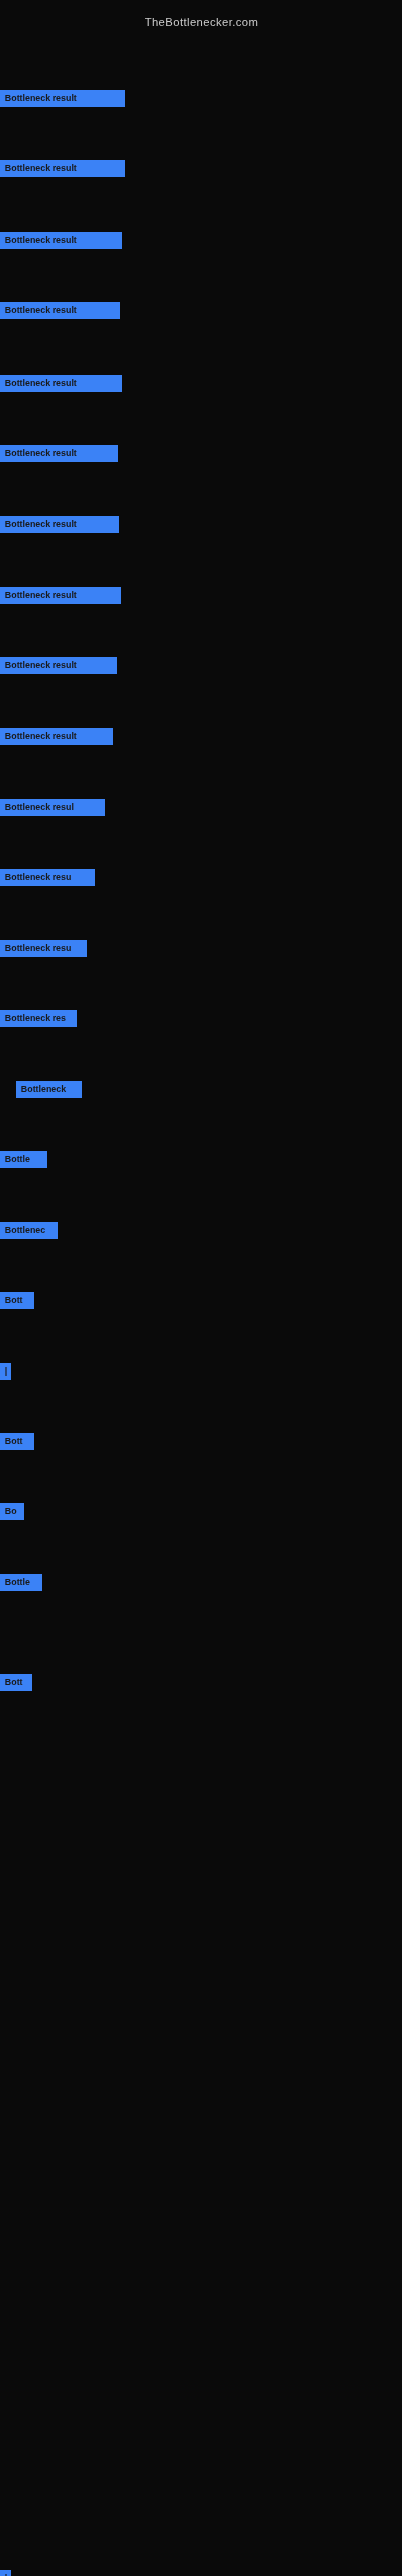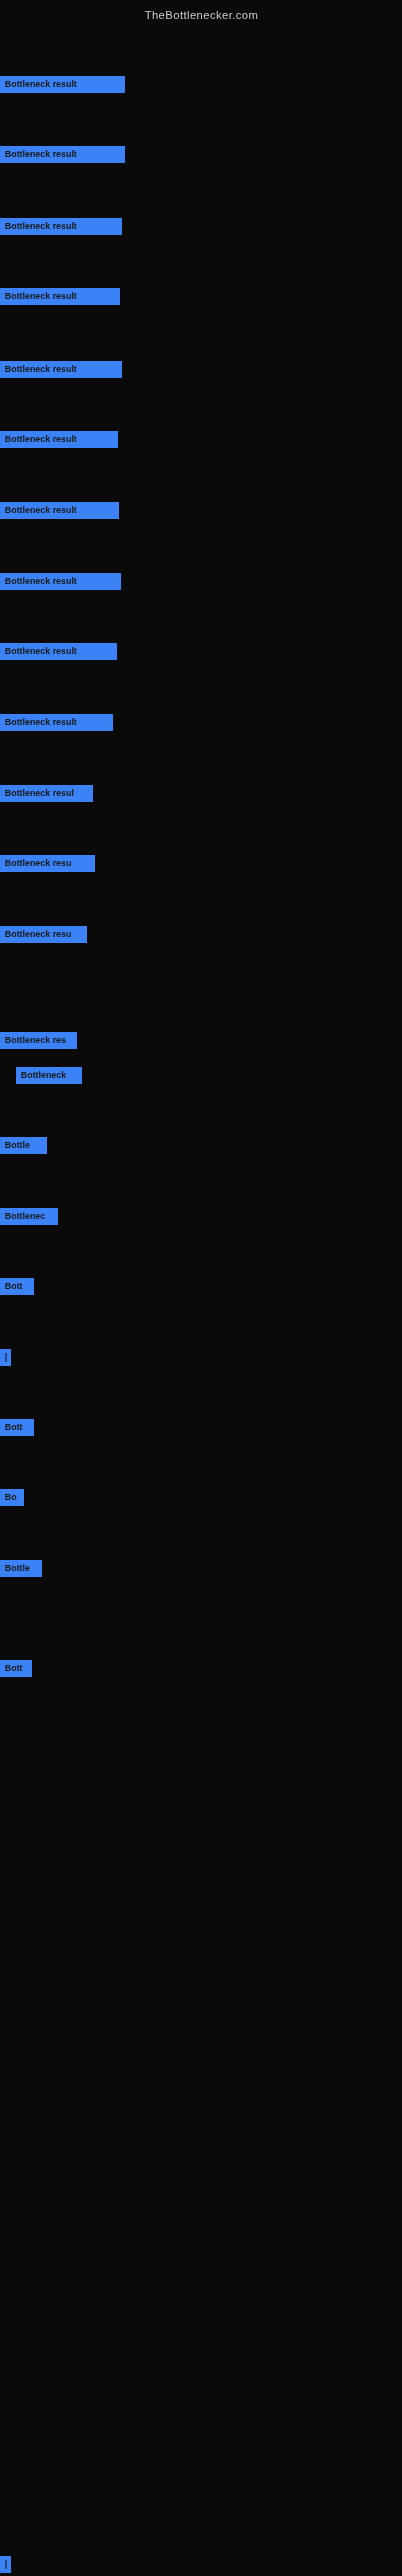--- a/index.html
+++ b/index.html
@@ -13,21 +13,21 @@
       width: 403px;
       min-height: 2576px;
       font-family: Arial, sans-serif;
       position: relative;
     }
 
     .site-title {
       text-align: center;
       color: #cccccc;
       font-size: 11.3px;
-      padding: 9px 0;
+      padding: 16px 0;
       letter-spacing: 0.4px;
     }
 
     .bottleneck-bar {
       background-color: #3b82f6;
       color: #1a1a1a;
       font-size: 8.9px;
       font-weight: bold;
       padding: 2.4px 4.8px;
       display: inline-block;
@@ -50,24 +50,24 @@
     <div class="row" style="top: 46px; left: 0px;"><div class="bottleneck-bar" style="width: 125px; max-width: 125px;">Bottleneck result</div></div>
     <div class="row" style="top: 116px; left: 0px;"><div class="bottleneck-bar" style="width: 125px; max-width: 125px;">Bottleneck result</div></div>
     <div class="row" style="top: 188px; left: 0px;"><div class="bottleneck-bar" style="width: 122px; max-width: 122px;">Bottleneck result</div></div>
     <div class="row" style="top: 258px; left: 0px;"><div class="bottleneck-bar" style="width: 120px; max-width: 120px;">Bottleneck result</div></div>
     <div class="row" style="top: 331px; left: 0px;"><div class="bottleneck-bar" style="width: 122px; max-width: 122px;">Bottleneck result</div></div>
     <div class="row" style="top: 401px; left: 0px;"><div class="bottleneck-bar" style="width: 118px; max-width: 118px;">Bottleneck result</div></div>
     <div class="row" style="top: 472px; left: 0px;"><div class="bottleneck-bar" style="width: 119px; max-width: 119px;">Bottleneck result</div></div>
     <div class="row" style="top: 543px; left: 0px;"><div class="bottleneck-bar" style="width: 121px; max-width: 121px;">Bottleneck result</div></div>
     <div class="row" style="top: 613px; left: 0px;"><div class="bottleneck-bar" style="width: 117px; max-width: 117px;">Bottleneck result</div></div>
     <div class="row" style="top: 684px; left: 0px;"><div class="bottleneck-bar" style="width: 113px; max-width: 113px;">Bottleneck result</div></div>
-    <div class="row" style="top: 755px; left: 0px;"><div class="bottleneck-bar" style="width: 93px; max-width: 105px;">Bottleneck resul</div></div>
+    <div class="row" style="top: 755px; left: 0px;"><div class="bottleneck-bar" style="width: 105px; max-width: 105px;">Bottleneck resul</div></div>
     <div class="row" style="top: 825px; left: 0px;"><div class="bottleneck-bar" style="width: 95px; max-width: 95px;">Bottleneck resu</div></div>
     <div class="row" style="top: 896px; left: 0px;"><div class="bottleneck-bar" style="width: 87px; max-width: 87px;">Bottleneck resu</div></div>
-    <div class="row" style="top: 966px; left: 0px;"><div class="bottleneck-bar" style="width: 77px; max-width: 77px; margin-top: 36px;">Bottleneck res</div></div>
+    <div class="row" style="top: 966px; left: 0px;"><div class="bottleneck-bar" style="width: 77px; max-width: 77px;">Bottleneck res</div></div>
     <div class="row" style="top: 1037px; left: 16px;"><div class="bottleneck-bar" style="width: 66px; max-width: 66px;">Bottleneck</div></div>
     <div class="row" style="top: 1107px; left: 0px;"><div class="bottleneck-bar" style="width: 47px; max-width: 47px;">Bottle</div></div>
     <div class="row" style="top: 1178px; left: 0px;"><div class="bottleneck-bar" style="width: 58px; max-width: 58px;">Bottlenec</div></div>
     <div class="row" style="top: 1248px; left: 0px;"><div class="bottleneck-bar" style="width: 34px; max-width: 34px;">Bott</div></div>
     <div class="row" style="top: 1319px; left: 0px;"><div class="bottleneck-bar" style="width: 11.3px; max-width: 11.3px;">|</div></div>
     <div class="row" style="top: 1389px; left: 0px;"><div class="bottleneck-bar" style="width: 34px; max-width: 34px;">Bott</div></div>
     <div class="row" style="top: 1459px; left: 0px;"><div class="bottleneck-bar" style="width: 24px; max-width: 24px;">Bo</div></div>
     <div class="row" style="top: 1530px; left: 0px;"><div class="bottleneck-bar" style="width: 42px; max-width: 42px;">Bottle</div></div>
     <div class="row" style="top: 1630px; left: 0px;"><div class="bottleneck-bar" style="width: 32px; max-width: 32px;">Bott</div></div>
     <div class="row" style="top: 2526px; left: 0px;"><div class="bottleneck-bar" style="width: 11.3px; max-width: 11.3px;">|</div></div>

